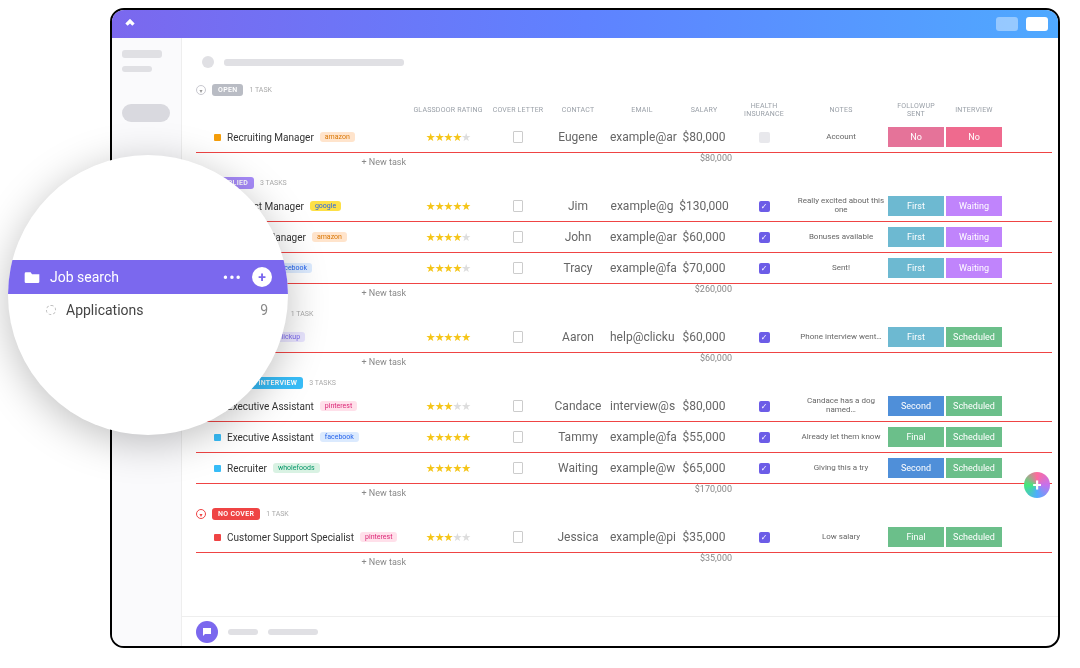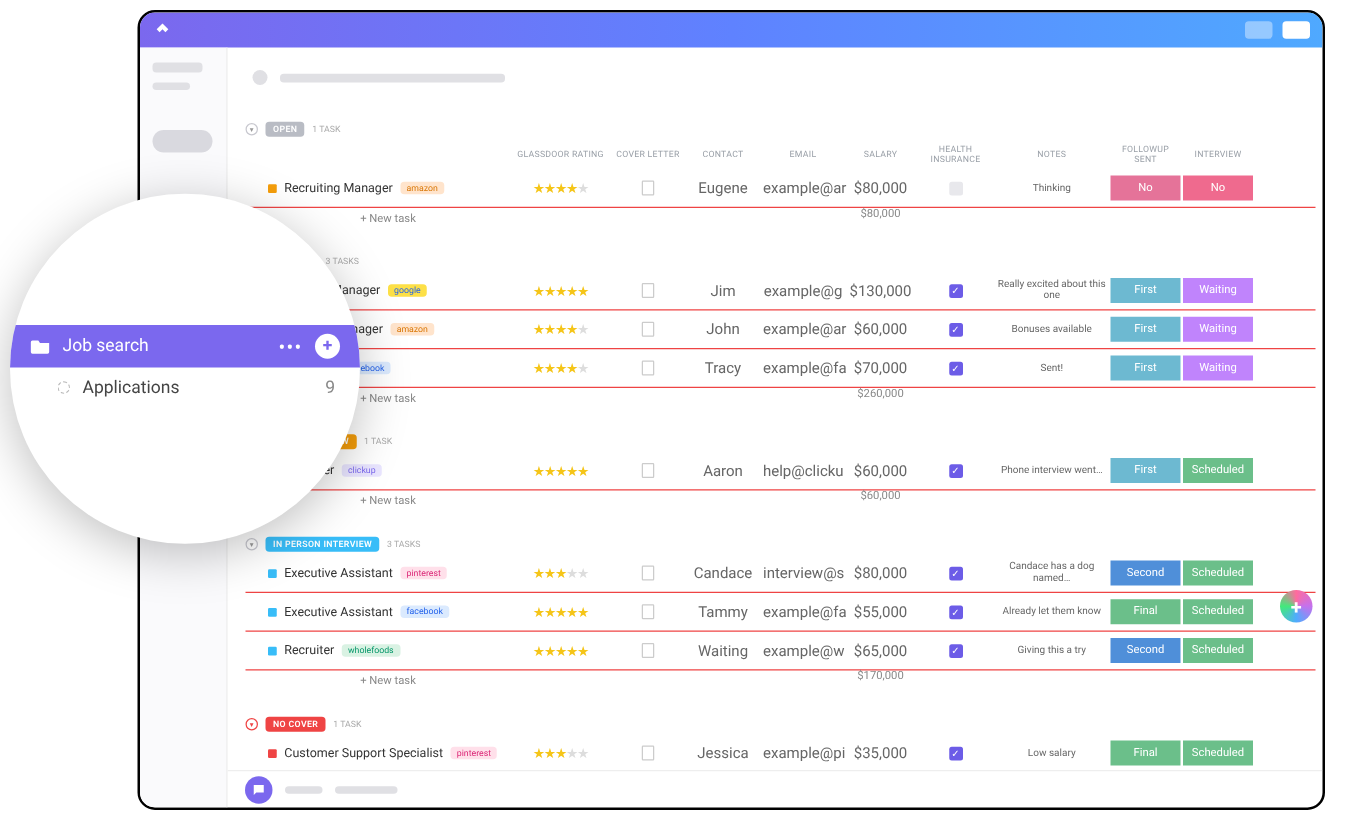--- a/index.html
+++ b/index.html
@@ -16,21 +16,21 @@
 .sidebar .ph1{height:8px;width:40px}
 .sidebar .ph2{height:6px;width:30px}
 .sidebar .search{height:18px;width:48px;background:#d9d9df;border-radius:9px;margin-top:24px}
 .main{flex:1;display:flex;flex-direction:column;overflow:hidden}
 .main-header{padding:18px 20px 10px;display:flex;gap:10px;align-items:center}
 .main-header .ph{height:7px}
 .content{flex:1;overflow-y:auto;padding:0 6px 0 14px;font-size:10px;color:#555}
 .cols{display:grid;grid-template-columns:210px 80px 56px 60px 64px 56px 60px 90px 56px 56px;gap:2px;align-items:center}
 .headers{color:#9aa0a8;font-size:7px;letter-spacing:.2px;text-transform:uppercase;padding:4px 0;margin-top:2px}
 .headers>div{text-align:center}
-.grp{margin-top:19px}
+.grp{margin-top:6px}
 .grp-head{display:flex;align-items:center;gap:6px;margin-bottom:2px}
 .chev{width:10px;height:10px;border:1px solid #c8c8cf;border-radius:50%;display:flex;align-items:center;justify-content:center;font-size:6px;color:#999}
 .status{font-size:7px;font-weight:600;padding:2px 6px;border-radius:3px;color:#fff;letter-spacing:.3px}
 .taskcount{font-size:7px;color:#aaa}
 .row{padding:5px 0;border-bottom:1px solid #ef4444}
 .title-cell{display:flex;align-items:center;gap:6px;padding-left:18px}
 .sq{width:7px;height:7px;border-radius:1px}
 .jobtitle{color:#333;font-size:10px}
 .tag{font-size:7px;padding:1px 5px;border-radius:3px}
 .stars{color:#f5c518;font-size:11px;letter-spacing:-1px;white-space:nowrap;text-align:center}
@@ -38,21 +38,21 @@
 .doc{display:flex;justify-content:center}
 .docicon{width:10px;height:12px;border:1px solid #ccc;border-radius:1px;position:relative}
 .c{text-align:center;font-size:12px;color:#666}
 .chk{display:flex;justify-content:center}
 .chkbox{width:11px;height:11px;border-radius:2px;background:#e8e8ec}
 .chkbox.on{background:#6c5ce7;display:flex;align-items:center;justify-content:center;color:#fff;font-size:8px}
 .notes{font-size:8px;color:#666;text-align:center;line-height:1.1}
 .pill{height:20px;display:flex;align-items:center;justify-content:center;font-size:9px;color:#fff}
 .newtask{padding:4px 0 4px 18px;font-size:9px;color:#bbb}
 .subtotal{display:grid;grid-template-columns:210px 80px 56px 60px 64px 56px 60px 90px 56px 56px;gap:2px}
-.subtotal>div{text-align:center;font-size:9px;color:#888}
+.subtotal>div{text-align:right;font-size:9px;color:#888}
 .footer{height:30px;border-top:1px solid #eee;display:flex;align-items:center;padding:0 14px;gap:10px}
 .chat{width:22px;height:22px;border-radius:50%;background:#7b68ee;display:flex;align-items:center;justify-content:center;color:#fff;font-size:12px}
 .fab{position:absolute;right:30px;bottom:170px;width:26px;height:26px;border-radius:50%;background:conic-gradient(#ff6b9d,#c471ed,#4facfe,#43e97b,#ff6b9d);display:flex;align-items:center;justify-content:center;color:#fff;font-size:16px;font-weight:bold}
 
 
 .zoom{position:absolute;left:8px;top:155px;width:280px;height:280px;border-radius:50%;background:#fff;box-shadow:0 8px 40px rgba(0,0,0,.25);overflow:hidden}
 .zoom-inner{position:absolute;left:0;right:0;top:105px}
 .z-active{background:#7b68ee;color:#fff;height:34px;display:flex;align-items:center;padding:0 16px;gap:10px;font-size:14px}
 .z-active .folder{width:16px;height:14px}
 .z-active .dots{margin-left:auto;font-size:16px;letter-spacing:1px}
@@ -114,21 +114,21 @@
     <div class="stars">★★★★<span class="dim">★</span></div>
     <div class="doc">
                 <div class="docicon"></div>
               </div>
     <div class="c">Eugene</div>
     <div class="c">example@ar</div>
     <div class="c">$80,000</div>
     <div class="chk">
                 <div class="chkbox "></div>
               </div>
-    <div class="notes">Thinking</div>
+    <div class="notes">Account</div>
     <div class="pill" style="background:#e57399">No</div>
     <div class="pill" style="background:#ef6a8e">No</div>
   </div>
     <div class="subtotal">
               <div class="newtask">+ New task</div>
               <div></div>
               <div></div>
               <div></div>
               <div></div>
               <div>$80,000</div>

